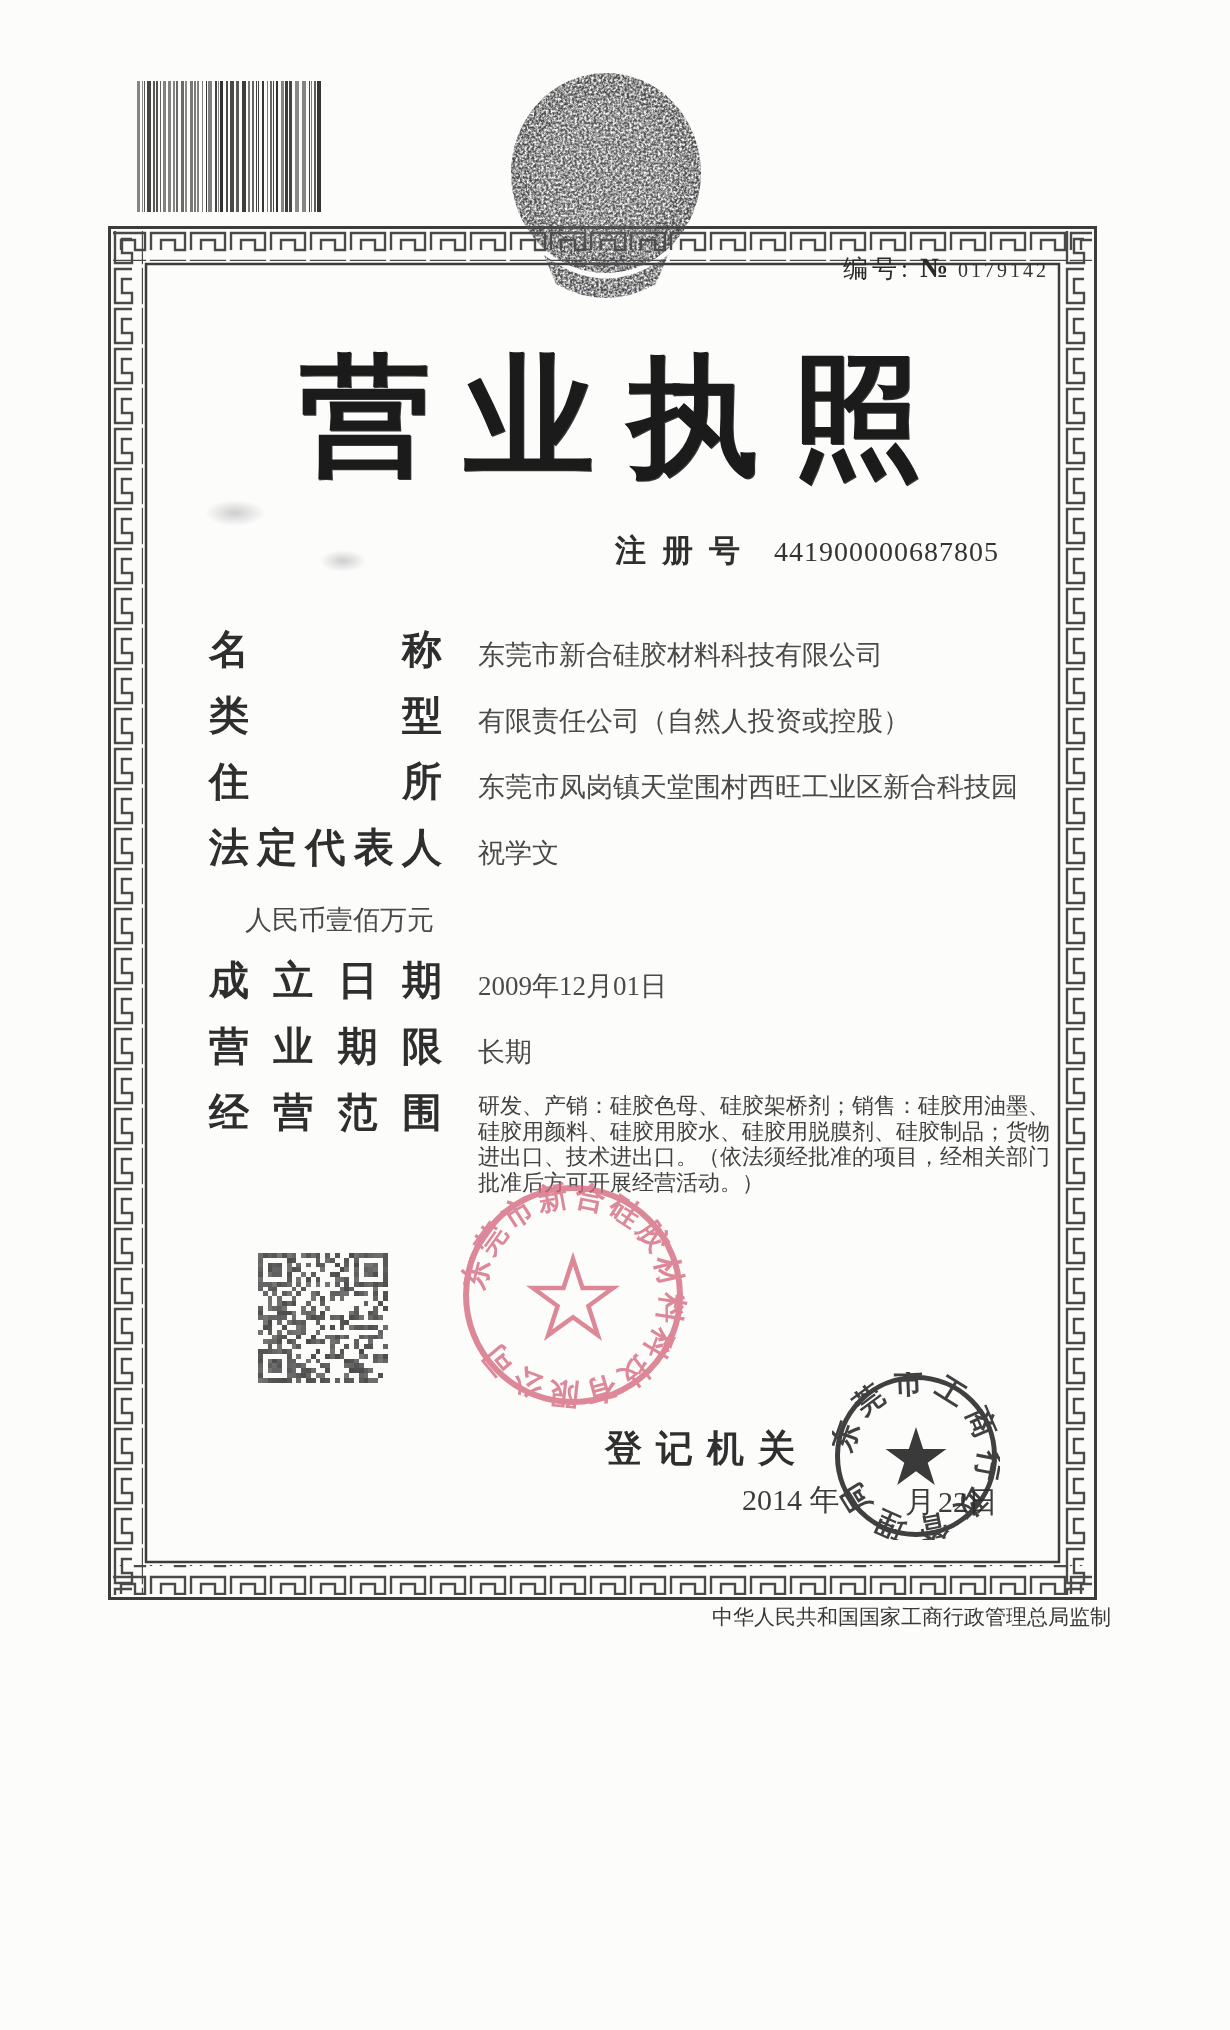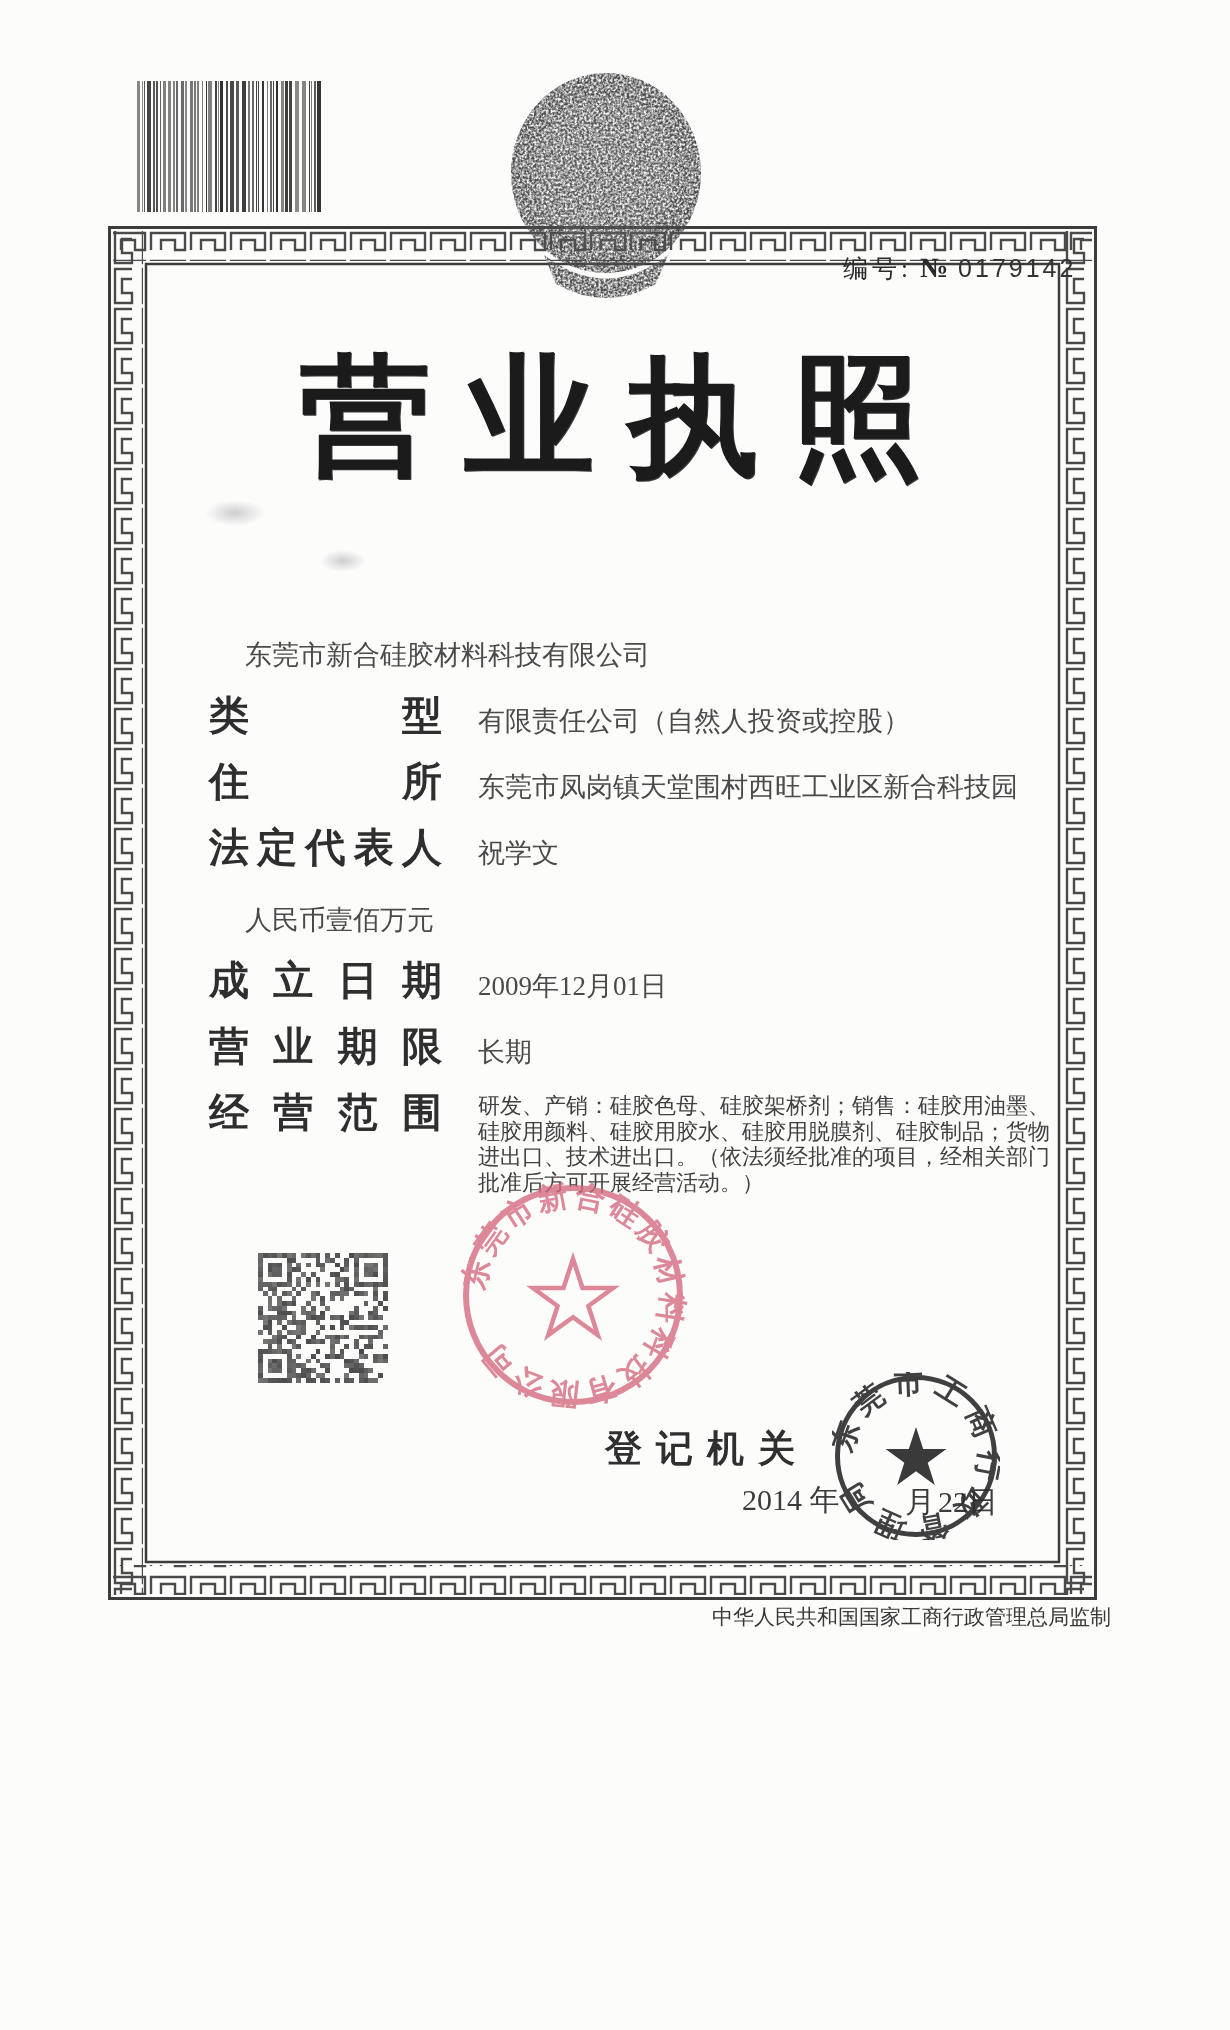--- a/index.html
+++ b/index.html
@@ -11,21 +11,21 @@
   .barcode{position:absolute; left:137px; top:81px; width:188px; height:131px; display:flex; align-items:stretch; overflow:hidden;}
   .barcode i{background:#2e2e2e; height:100%; flex:0 0 auto;}
   
   .emblem{position:absolute; left:506px; top:70px; z-index:4;}
   
   .frame{position:absolute; left:108px; top:226px; z-index:1;}
   
   .serial{position:absolute; left:843px; top:252px; z-index:3; display:flex; align-items:baseline; color:#2a2a2a; white-space:nowrap;}
   .serial .lab{font-size:25px; letter-spacing:4px;}
   .serial .no{font-size:28px; font-weight:bold; margin:0 10px 0 8px;}
-  .serial .num{font-size:25px; font-family:Liberation Sans, sans-serif; letter-spacing:3px; color:#333;}
+  .serial .num{font-size:20px; font-family:Liberation Serif, serif; letter-spacing:3px; color:#333;}
   
   .title{position:absolute; left:300px; top:348px; z-index:3; font-family:"Liberation Sans", sans-serif;
     font-size:130px; line-height:1.05; font-weight:bold; letter-spacing:34px; color:#1b1b1b; white-space:nowrap;
     text-shadow:1px 1px 0 #3a3a3a;}
   
   .regline{position:absolute; left:615px; top:530px; z-index:3; display:flex; align-items:baseline; white-space:nowrap;}
   .regline .rlab{font-size:31px; letter-spacing:16px; color:#2f2f2f; font-weight:600;}
   .regline .rval{font-size:28px; letter-spacing:1px; color:#333; margin-left:18px;}
   
   .frow{position:absolute; left:209px; z-index:2; display:flex; align-items:flex-start;}
@@ -140,22 +140,27 @@
   </svg>
 
   <div class="serial">
     <span class="lab">编号:</span>
     <span class="no">№</span>
     <span class="num">0179142</span>
   </div>
 
   <div class="title">营业执照</div>
 
+  <div class="regline">
+    <span class="rlab">注册号</span>
+    <span class="rval">441900000687805</span>
+  </div>
 
   <div class="frow" style="top:627px">
+    <span class="flabel">名称</span>
     <span class="fvalue">东莞市新合硅胶材料科技有限公司</span>
   </div>
   <div class="frow" style="top:693px">
     <span class="flabel">类型</span>
     <span class="fvalue">有限责任公司（自然人投资或控股）</span>
   </div>
   <div class="frow" style="top:759px">
     <span class="flabel">住所</span>
     <span class="fvalue">东莞市凤岗镇天堂围村西旺工业区新合科技园</span>
   </div>

